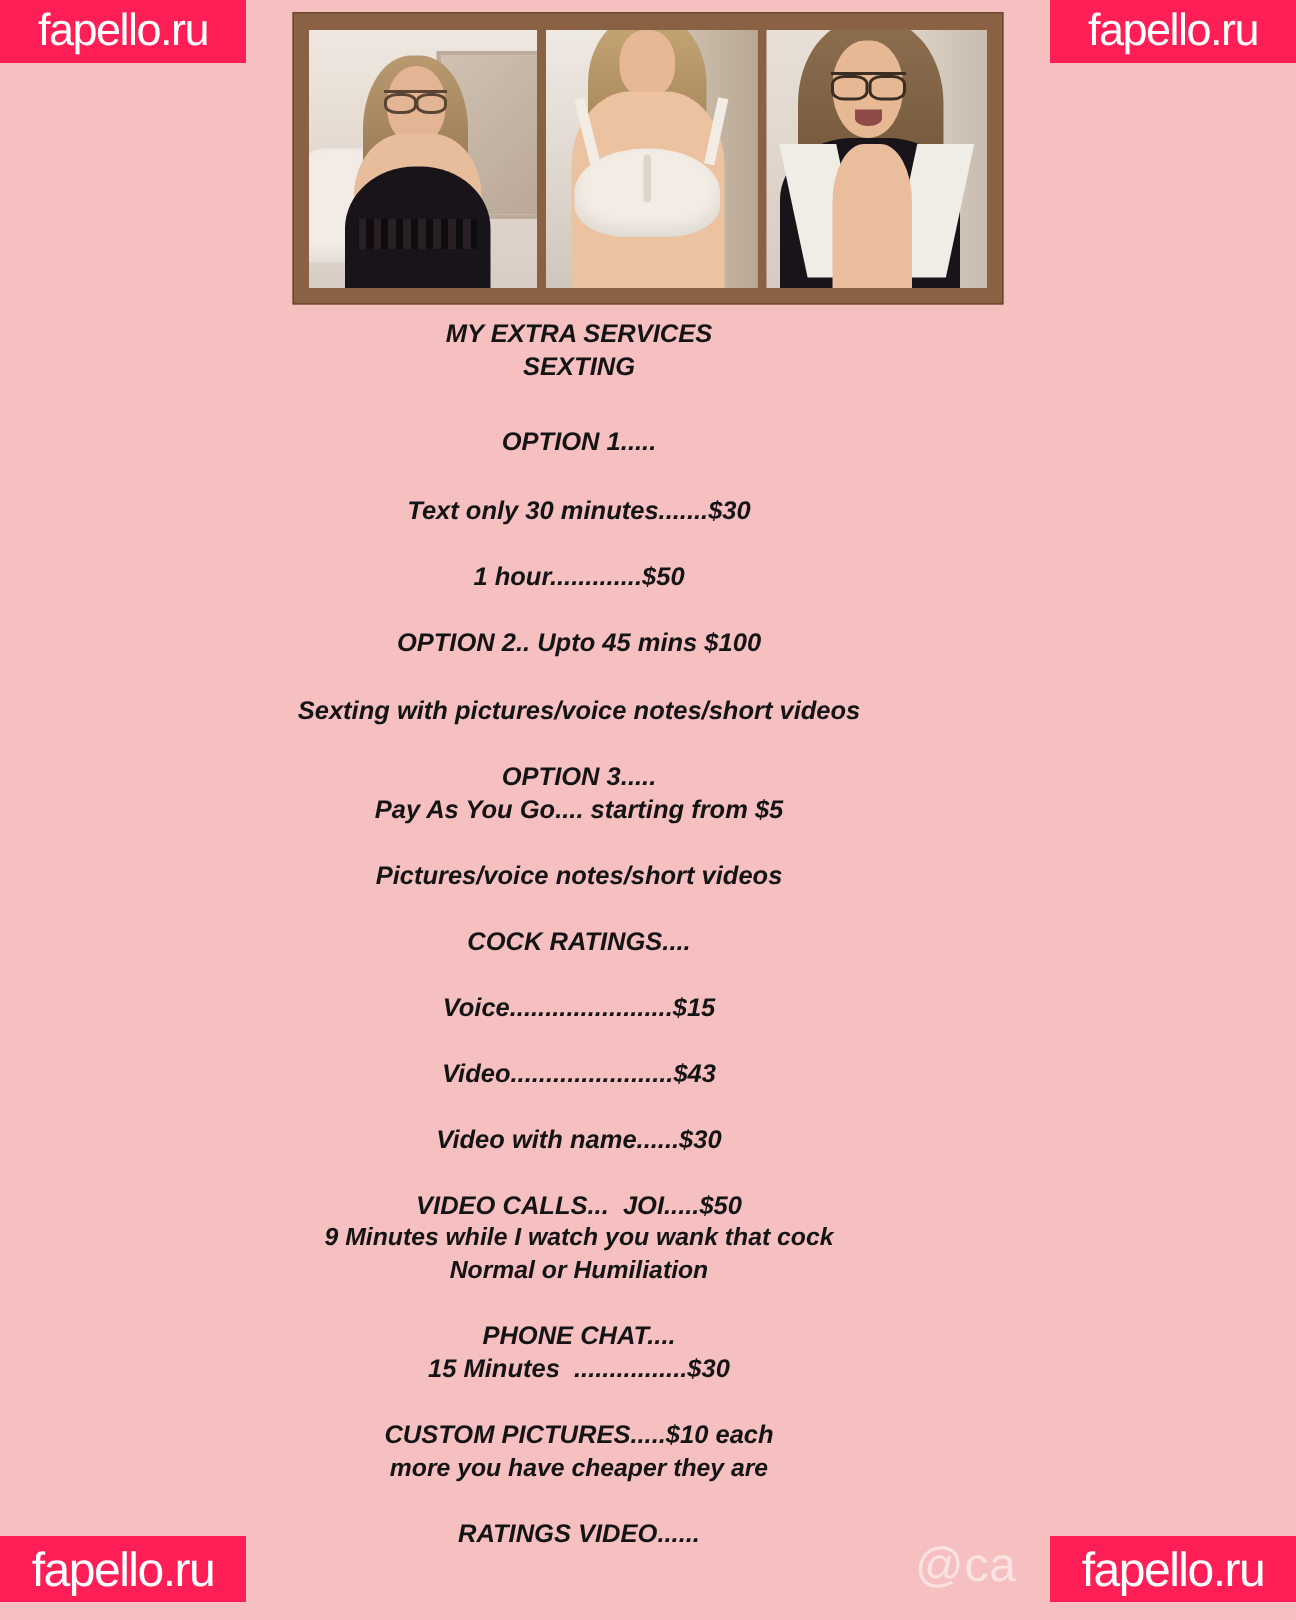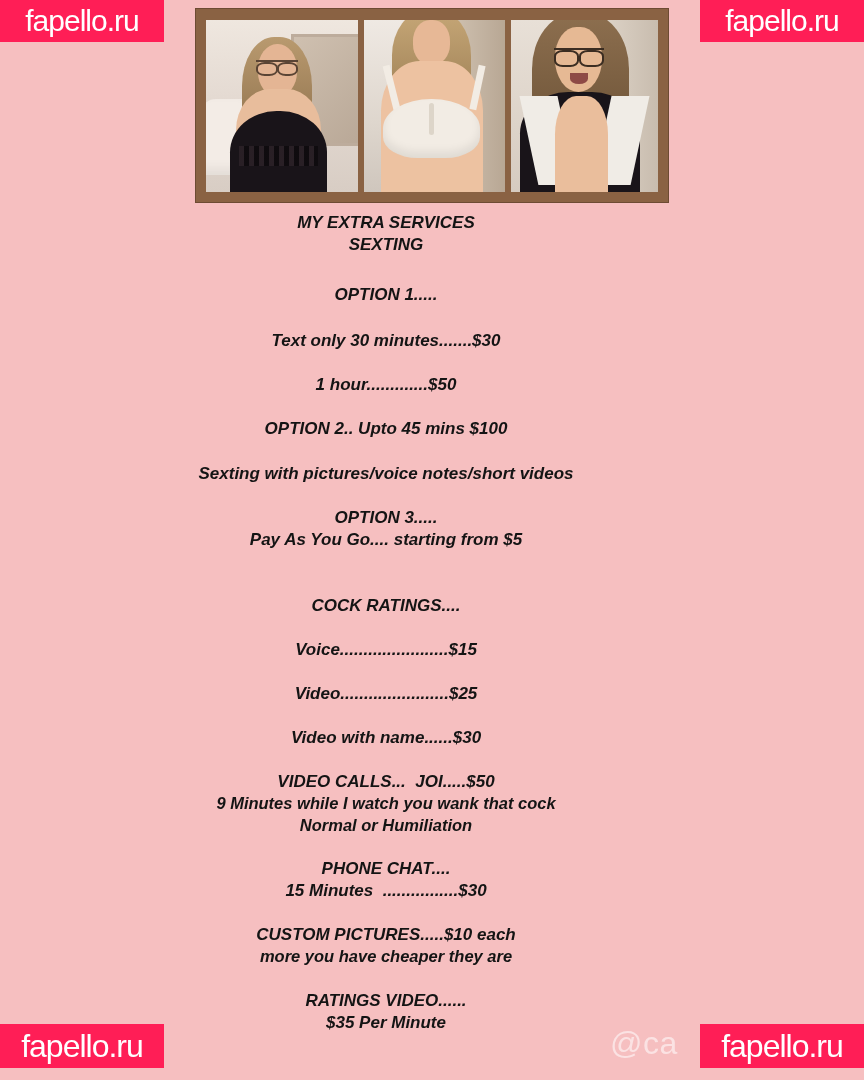--- a/index.html
+++ b/index.html
@@ -286,48 +286,48 @@
   <div class="line s17">OPTION 2.. Upto 45 mins $100</div>
 
   <div class="gap-sm"></div>
   <div class="line s17">Sexting with pictures/voice notes/short videos</div>
 
   <div class="gap-sm"></div>
   <div class="line s17">OPTION 3.....</div>
   <div class="line s17">Pay As You Go.... starting from $5</div>
 
   <div class="gap-sm"></div>
+  <div class="line s17">Pictures/voice notes/short videos</div>
 
   <div class="gap-sm"></div>
   <div class="line s17">COCK RATINGS....</div>
 
   <div class="gap-sm"></div>
   <div class="line s17">Voice.......................$15</div>
 
   <div class="gap-sm"></div>
-  <div class="line s17">Video.......................$25</div>
+  <div class="line s17">Video.......................$43</div>
 
   <div class="gap-sm"></div>
   <div class="line s17">Video with name......$30</div>
 
   <div class="gap-sm"></div>
   <div class="line s17">VIDEO CALLS...  JOI.....$50</div>
   <div class="line s16">9 Minutes while I watch you wank that cock</div>
   <div class="line s16">Normal or Humiliation</div>
 
   <div class="gap-sm"></div>
   <div class="line s17">PHONE CHAT....</div>
   <div class="line s17">15 Minutes  ................$30</div>
 
   <div class="gap-sm"></div>
   <div class="line s17">CUSTOM PICTURES.....$10 each</div>
   <div class="line s16">more you have cheaper they are</div>
 
   <div class="gap-sm"></div>
   <div class="line s17">RATINGS VIDEO......</div>
-  <div class="line s17">$35 Per Minute</div>
 </div>
 
 <div class="wm-ghost">@ca</div>
 <div class="wm wm-tl">fapello.ru</div>
 <div class="wm wm-tr">fapello.ru</div>
 <div class="wm wm-bl">fapello.ru</div>
 <div class="wm wm-br">fapello.ru</div>
 
 </body></html>

